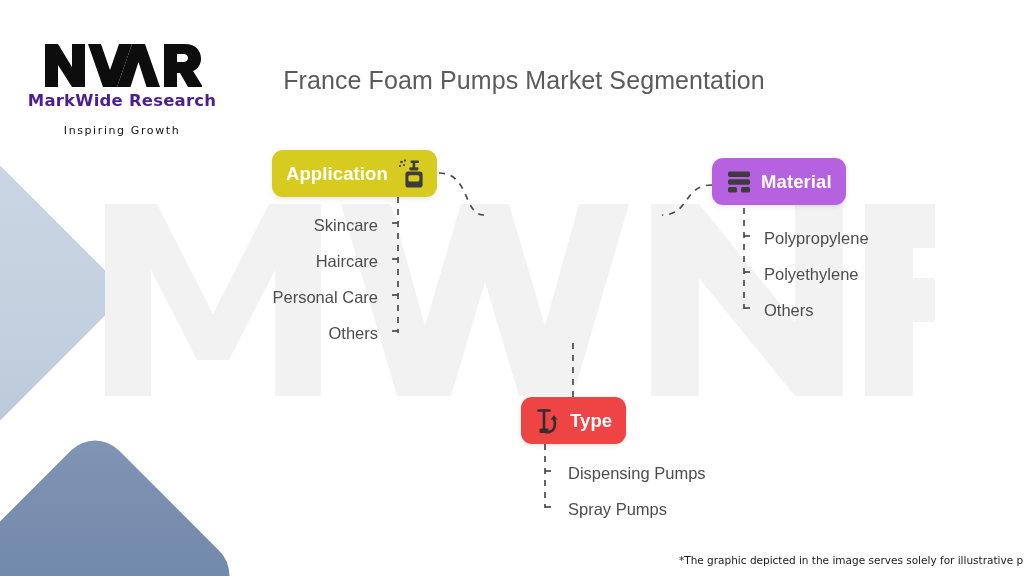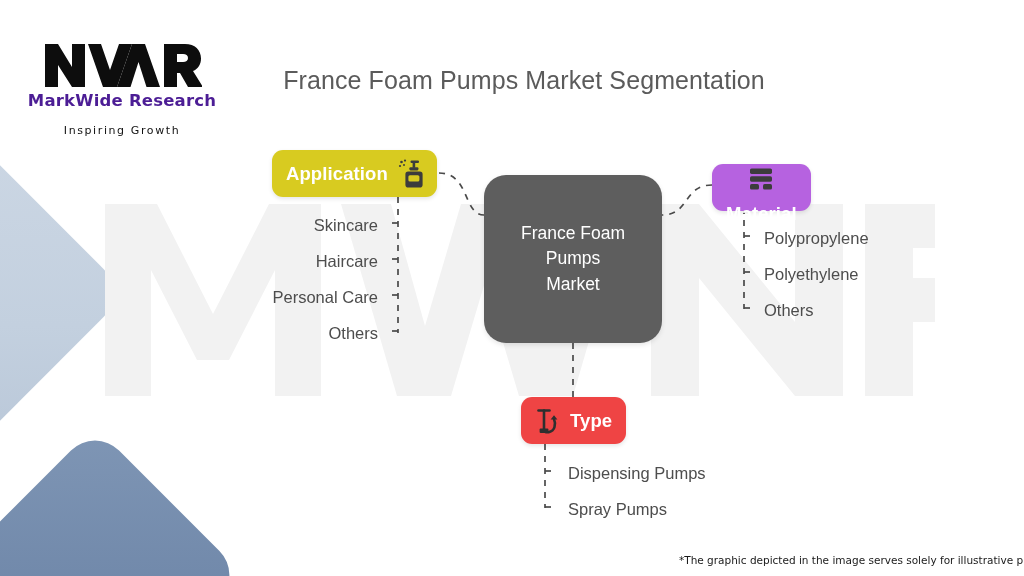--- a/index.html
+++ b/index.html
@@ -166,21 +166,21 @@
     display: flex;
     align-items: center;
     justify-content: center;
     width: 26px;
     height: 30px;
     flex: 0 0 auto;
   }
   .badge-icon svg { display: block; }
 
   #badge-application { left: 272px; top: 150px; }
-  #badge-material    { left: 712px; top: 164px; flex-direction: column; }
+  #badge-material    { left: 712px; top: 158px; }
   #badge-type        { left: 521px; top: 397px; }
 
   
   .leaf {
     position: absolute;
     font-size: 16.5px;
     color: #4d4d4d;
     white-space: nowrap;
     line-height: 1;
   }
@@ -260,27 +260,20 @@
     <path d="M744 208 L744 309"></path>
     <path d="M744 236 L756 236"></path>
     <path d="M744 272 L756 272"></path>
     <path d="M744 308 L756 308"></path>
 
     <path d="M545 444 L545 508"></path>
     <path d="M545 471 L557 471"></path>
     <path d="M545 507 L557 507"></path>
   </svg>
 
-  <div class="center-node">
-    <div class="center-node-label">
-      <span>France Foam</span><br>
-      <span>Pumps</span><br>
-      <span>Market</span>
-    </div>
-  </div>
 
   <div class="badge" id="badge-application" style="background:#d8cb20;">
     <span class="badge-label">Application</span>
     <span class="badge-icon">
       <svg viewBox="0 0 26 30" width="26" height="30" aria-hidden="true">
         <g fill="#3c3c3c">
           <circle cx="4.5" cy="3" r="1.3"></circle>
           <circle cx="8" cy="1.6" r="1.1"></circle>
           <circle cx="3" cy="7" r="1.1"></circle>
           <circle cx="7" cy="6" r="1"></circle>

